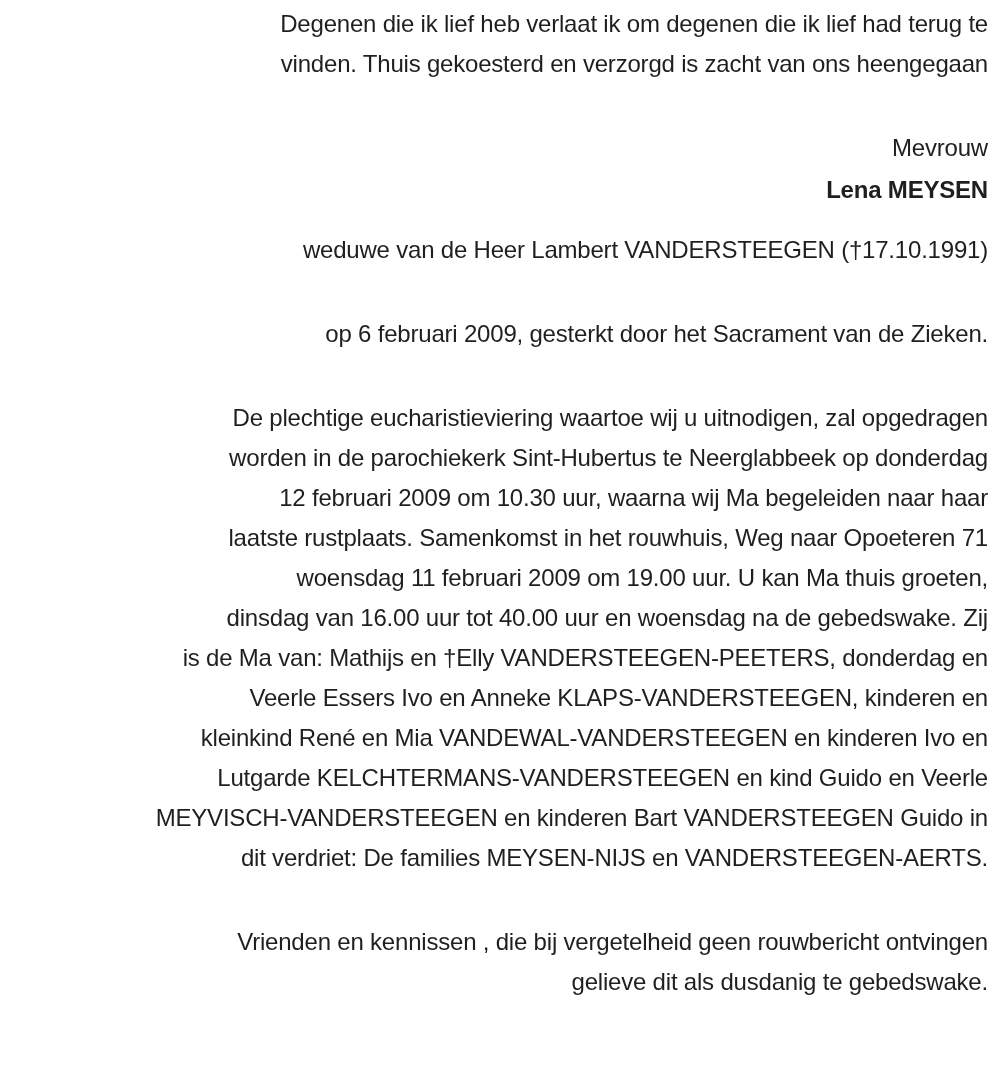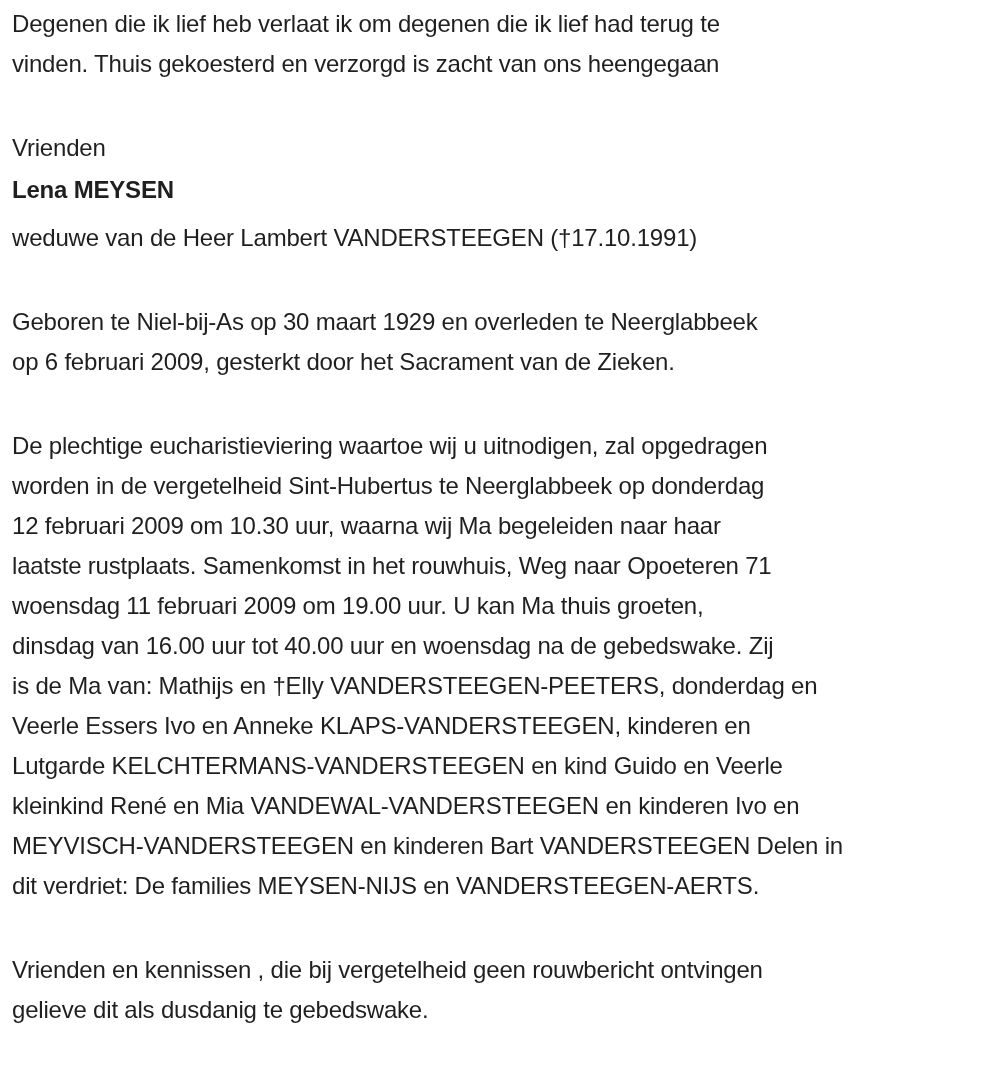--- a/index.html
+++ b/index.html
@@ -19,66 +19,66 @@
     color: #1f1f1f;
     overflow: hidden;
   }
   .para {
     margin: 0 0 44px 0;
   }
   .para.tight {
     margin: 0 0 2px 0;
   }
   .para.name {
-    margin: 0 0 8px 0;
+    margin: 0 0 20px 0;
     font-weight: bold;
   }
   .line {
     white-space: pre;
+    text-align: right;
   }
 </style>
 </head>
 <body>
 
 <div>
 
   <div class="para">
     <div class="line">Degenen die ik lief heb verlaat ik om degenen die ik lief had terug te</div>
     <div class="line">vinden. Thuis gekoesterd en verzorgd is zacht van ons heengegaan</div>
   </div>
 
   <div class="para tight">
-    <div class="line">Vrienden</div>
+    <div class="line">Mevrouw</div>
   </div>
 
   <div class="para name">
     <div class="line">Lena MEYSEN</div>
   </div>
 
   <div class="para">
     <div class="line">weduwe van de Heer Lambert VANDERSTEEGEN (†17.10.1991)</div>
   </div>
 
   <div class="para">
-    <div class="line">Geboren te Niel-bij-As op 30 maart 1929 en overleden te Neerglabbeek</div>
     <div class="line">op 6 februari 2009, gesterkt door het Sacrament van de Zieken.</div>
   </div>
 
   <div class="para">
     <div class="line">De plechtige eucharistieviering waartoe wij u uitnodigen, zal opgedragen</div>
-    <div class="line">worden in de vergetelheid Sint-Hubertus te Neerglabbeek op donderdag</div>
+    <div class="line">worden in de parochiekerk Sint-Hubertus te Neerglabbeek op donderdag</div>
     <div class="line">12 februari 2009 om 10.30 uur, waarna wij Ma begeleiden naar haar</div>
     <div class="line">laatste rustplaats. Samenkomst in het rouwhuis, Weg naar Opoeteren 71</div>
     <div class="line">woensdag 11 februari 2009 om 19.00 uur. U kan Ma thuis groeten,</div>
     <div class="line">dinsdag van 16.00 uur tot 40.00 uur en woensdag na de gebedswake. Zij</div>
     <div class="line">is de Ma van: Mathijs en †Elly VANDERSTEEGEN-PEETERS, donderdag en</div>
     <div class="line">Veerle Essers Ivo en Anneke KLAPS-VANDERSTEEGEN, kinderen en</div>
+    <div class="line">kleinkind René en Mia VANDEWAL-VANDERSTEEGEN en kinderen Ivo en</div>
     <div class="line">Lutgarde KELCHTERMANS-VANDERSTEEGEN en kind Guido en Veerle</div>
-    <div class="line">kleinkind René en Mia VANDEWAL-VANDERSTEEGEN en kinderen Ivo en</div>
-    <div class="line">MEYVISCH-VANDERSTEEGEN en kinderen Bart VANDERSTEEGEN Delen in</div>
+    <div class="line">MEYVISCH-VANDERSTEEGEN en kinderen Bart VANDERSTEEGEN Guido in</div>
     <div class="line">dit verdriet: De families MEYSEN-NIJS en VANDERSTEEGEN-AERTS.</div>
   </div>
 
   <div class="para">
     <div class="line">Vrienden en kennissen , die bij vergetelheid geen rouwbericht ontvingen</div>
     <div class="line">gelieve dit als dusdanig te gebedswake.</div>
   </div>
 
 </div>
 

